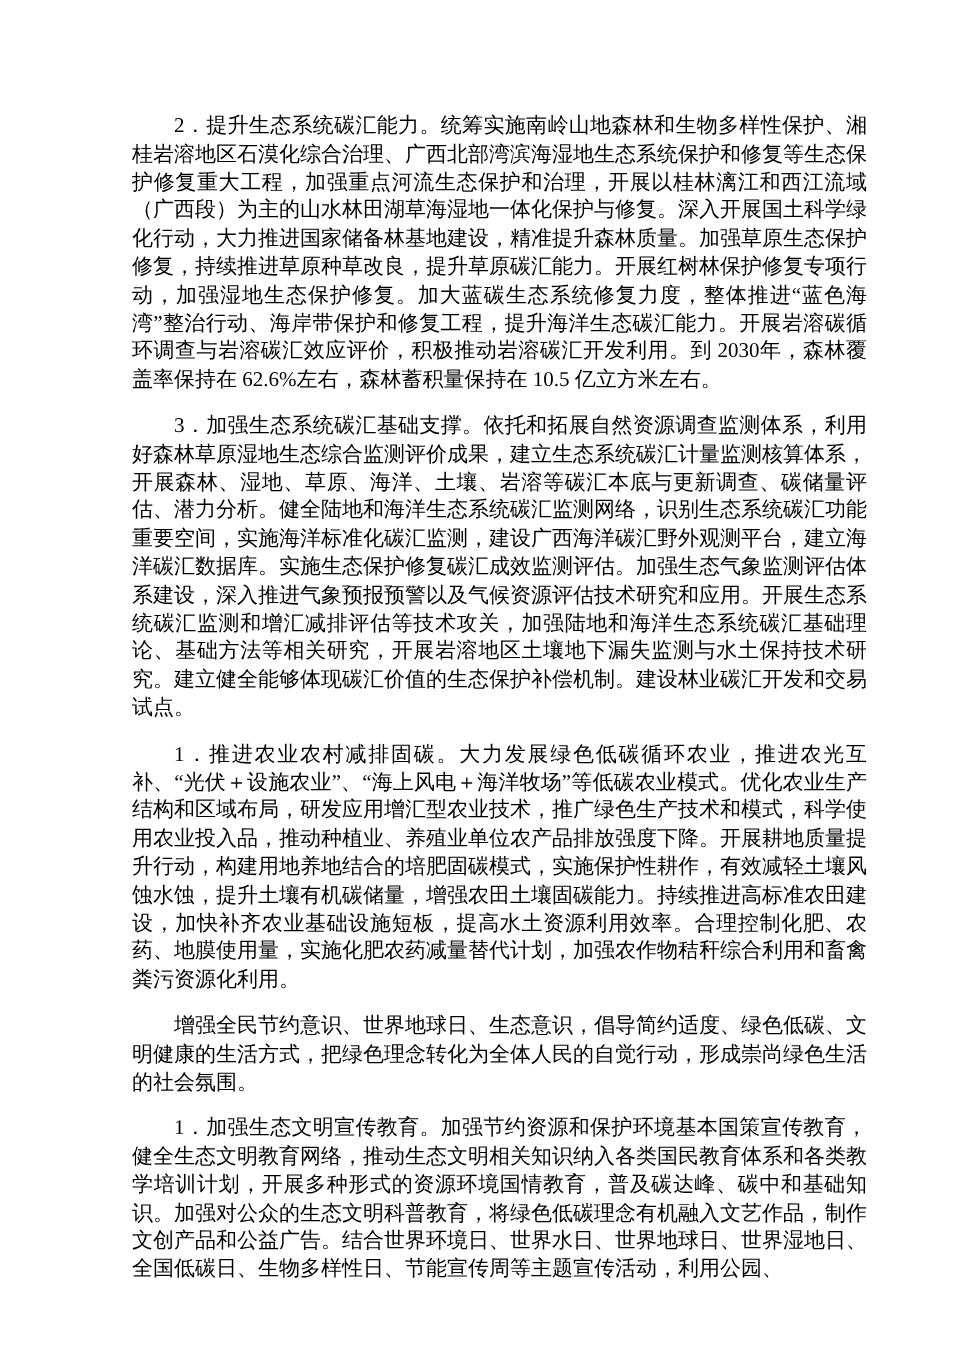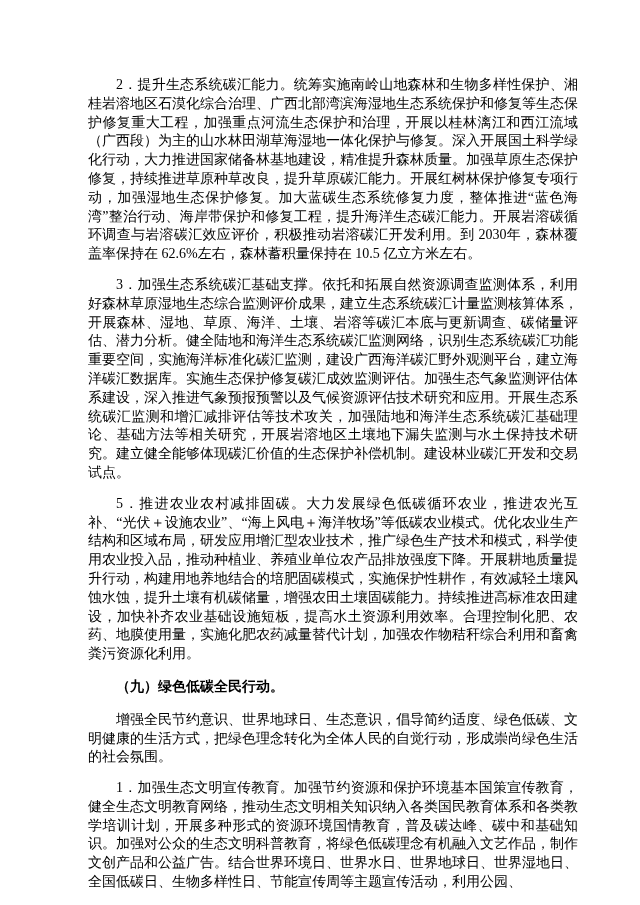--- a/index.html
+++ b/index.html
@@ -36,20 +36,19 @@
   }
 </style>
 </head>
 <body>
 
 <div class="page">
   <p class="para">2．提升生态系统碳汇能力。统筹实施南岭山地森林和生物多样性保护、湘桂岩溶地区石漠化综合治理、广西北部湾滨海湿地生态系统保护和修复等生态保护修复重大工程，加强重点河流生态保护和治理，开展以桂林漓江和西江流域（广西段）为主的山水林田湖草海湿地一体化保护与修复。深入开展国土科学绿化行动，大力推进国家储备林基地建设，精准提升森林质量。加强草原生态保护修复，持续推进草原种草改良，提升草原碳汇能力。开展红树林保护修复专项行动，加强湿地生态保护修复。加大蓝碳生态系统修复力度，整体推进“蓝色海湾”整治行动、海岸带保护和修复工程，提升海洋生态碳汇能力。开展岩溶碳循环调查与岩溶碳汇效应评价，积极推动岩溶碳汇开发利用。到 2030年，森林覆盖率保持在 62.6%左右，森林蓄积量保持在 10.5 亿立方米左右。</p>
 
   <p class="para">3．加强生态系统碳汇基础支撑。依托和拓展自然资源调查监测体系，利用好森林草原湿地生态综合监测评价成果，建立生态系统碳汇计量监测核算体系，开展森林、湿地、草原、海洋、土壤、岩溶等碳汇本底与更新调查、碳储量评估、潜力分析。健全陆地和海洋生态系统碳汇监测网络，识别生态系统碳汇功能重要空间，实施海洋标准化碳汇监测，建设广西海洋碳汇野外观测平台，建立海洋碳汇数据库。实施生态保护修复碳汇成效监测评估。加强生态气象监测评估体系建设，深入推进气象预报预警以及气候资源评估技术研究和应用。开展生态系统碳汇监测和增汇减排评估等技术攻关，加强陆地和海洋生态系统碳汇基础理论、基础方法等相关研究，开展岩溶地区土壤地下漏失监测与水土保持技术研究。建立健全能够体现碳汇价值的生态保护补偿机制。建设林业碳汇开发和交易试点。</p>
 
-  <p class="para">5．推进农业农村减排固碳。大力发展绿色低碳循环农业，推进农光互补、“光伏＋设施农业”、“海上风电＋海洋牧场”等低碳农业模式。优化农业生产结构和区域布局，研发应用增汇型农业技术，推广绿色生产技术和模式，科学使用农业投入品，推动种植业、养殖业单位农产品排放强度下降。开展耕地质量提升行动，构建用地养地结合的培肥固碳模式，实施保护性耕作，有效减轻土壤风蚀水蚀，提升土壤有机碳储量，增强农田土壤固碳能力。持续推进高标准农田建设，加快补齐农业基础设施短板，提高水土资源利用效率。合理控制化肥、农药、地膜使用量，实施化肥农药减量替代计划，加强农作物秸秆综合利用和畜禽粪污资源化利用。</p>
+  <p class="para">1．推进农业农村减排固碳。大力发展绿色低碳循环农业，推进农光互补、“光伏＋设施农业”、“海上风电＋海洋牧场”等低碳农业模式。优化农业生产结构和区域布局，研发应用增汇型农业技术，推广绿色生产技术和模式，科学使用农业投入品，推动种植业、养殖业单位农产品排放强度下降。开展耕地质量提升行动，构建用地养地结合的培肥固碳模式，实施保护性耕作，有效减轻土壤风蚀水蚀，提升土壤有机碳储量，增强农田土壤固碳能力。持续推进高标准农田建设，加快补齐农业基础设施短板，提高水土资源利用效率。合理控制化肥、农药、地膜使用量，实施化肥农药减量替代计划，加强农作物秸秆综合利用和畜禽粪污资源化利用。</p>
 
-  <h3 class="heading">（九）绿色低碳全民行动。</h3>
 
   <p class="para">增强全民节约意识、世界地球日、生态意识，倡导简约适度、绿色低碳、文明健康的生活方式，把绿色理念转化为全体人民的自觉行动，形成崇尚绿色生活的社会氛围。</p>
 
   <p class="para">1．加强生态文明宣传教育。加强节约资源和保护环境基本国策宣传教育，健全生态文明教育网络，推动生态文明相关知识纳入各类国民教育体系和各类教学培训计划，开展多种形式的资源环境国情教育，普及碳达峰、碳中和基础知识。加强对公众的生态文明科普教育，将绿色低碳理念有机融入文艺作品，制作文创产品和公益广告。结合世界环境日、世界水日、世界地球日、世界湿地日、全国低碳日、生物多样性日、节能宣传周等主题宣传活动，利用公园、</p>
 </div>
 
 </body></html>

